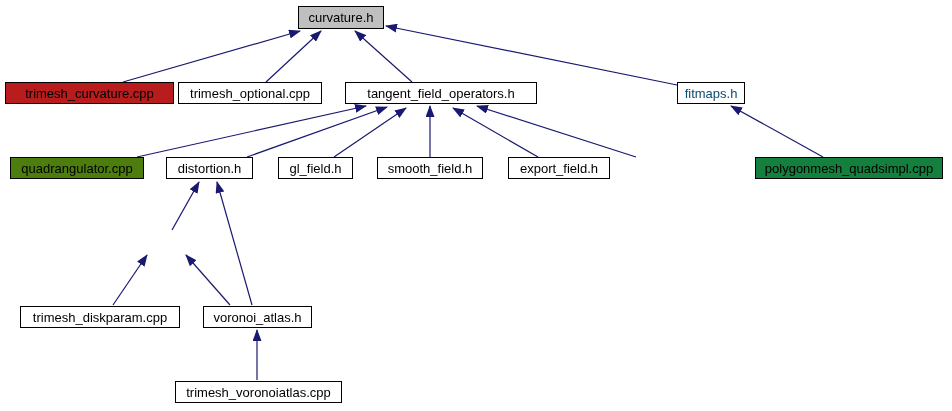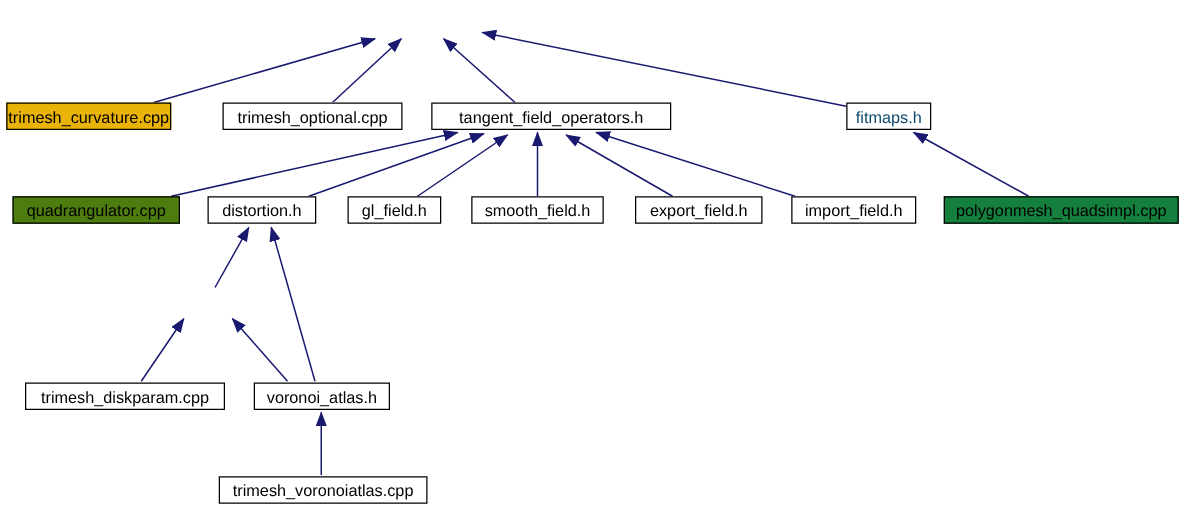--- a/index.html
+++ b/index.html
@@ -62,27 +62,27 @@
       <line x1="538" y1="157" x2="453" y2="108" stroke="#191970" stroke-width="1.2" marker-end="url(#arrowhead)"></line>
       <line x1="636" y1="157" x2="477" y2="106" stroke="#191970" stroke-width="1.2" marker-end="url(#arrowhead)"></line>
       <line x1="823" y1="157" x2="731" y2="106" stroke="#191970" stroke-width="1.2" marker-end="url(#arrowhead)"></line>
       <line x1="172" y1="230" x2="199" y2="182" stroke="#191970" stroke-width="1.2" marker-end="url(#arrowhead)"></line>
       <line x1="252" y1="305" x2="217" y2="182" stroke="#191970" stroke-width="1.2" marker-end="url(#arrowhead)"></line>
       <line x1="113" y1="305" x2="147" y2="255" stroke="#191970" stroke-width="1.2" marker-end="url(#arrowhead)"></line>
       <line x1="230" y1="305" x2="186" y2="255" stroke="#191970" stroke-width="1.2" marker-end="url(#arrowhead)"></line>
       <line x1="257" y1="380" x2="257" y2="330" stroke="#191970" stroke-width="1.2" marker-end="url(#arrowhead)"></line>
     </svg>
 
-    <div class="node" style="left: 5px; top: 82px; width: 132px; height: 22px; border-color: rgb(0, 0, 0); background: #eab308; color: rgb(0, 0, 0);">trimesh_curvature.cpp</div>
+<div class="node root" style="left: 298px; top: 6px; width: 86px; height: 23px; border-color: rgb(0, 0, 0); background: rgb(191, 191, 191); color: rgb(0, 0, 0);">curvature.h</div>
+    <div class="node" style="left: 5px; top: 82px; width: 169px; height: 22px; border-color: rgb(0, 0, 0); background: #b91c1c; color: rgb(0, 0, 0);">trimesh_curvature.cpp</div>
     <div class="node" style="left: 178px; top: 82px; width: 144px; height: 22px; border-color: rgb(0, 0, 0); background: rgb(255, 255, 255); color: rgb(0, 0, 0);">trimesh_optional.cpp</div>
     <div class="node" style="left: 345px; top: 82px; width: 192px; height: 22px; border-color: rgb(0, 0, 0); background: rgb(255, 255, 255); color: rgb(0, 0, 0);">tangent_field_operators.h</div>
     <div class="node" style="left: 677px; top: 82px; width: 68px; height: 22px; border-color: rgb(0, 0, 0); background: rgb(255, 255, 255); color: #0c4a6e;">fitmaps.h</div>
     <div class="node" style="left: 10px; top: 157px; width: 134px; height: 22px; border-color: rgb(0, 0, 0); background: #4d7c0f; color: rgb(0, 0, 0);">quadrangulator.cpp</div>
     <div class="node" style="left: 166px; top: 157px; width: 87px; height: 22px; border-color: rgb(0, 0, 0); background: rgb(255, 255, 255); color: rgb(0, 0, 0);">distortion.h</div>
     <div class="node" style="left: 278px; top: 157px; width: 75px; height: 22px; border-color: rgb(0, 0, 0); background: rgb(255, 255, 255); color: rgb(0, 0, 0);">gl_field.h</div>
     <div class="node" style="left: 377px; top: 157px; width: 106px; height: 22px; border-color: rgb(0, 0, 0); background: rgb(255, 255, 255); color: rgb(0, 0, 0);">smooth_field.h</div>
     <div class="node" style="left: 508px; top: 157px; width: 102px; height: 22px; border-color: rgb(0, 0, 0); background: rgb(255, 255, 255); color: rgb(0, 0, 0);">export_field.h</div>
-    <div class="node" style="left: 633px; top: 157px; width: 100px; height: 22px; border-color: rgb(0, 0, 0); background: rgb(255, 255, 255); color: rgb(0, 0, 0);">import_field.h</div>
     <div class="node" style="left: 755px; top: 157px; width: 188px; height: 22px; border-color: rgb(0, 0, 0); background: #15803d; color: rgb(0, 0, 0);">polygonmesh_quadsimpl.cpp</div>
     <div class="node" style="left: 20px; top: 306px; width: 160px; height: 22px; border-color: rgb(0, 0, 0); background: rgb(255, 255, 255); color: rgb(0, 0, 0);">trimesh_diskparam.cpp</div>
     <div class="node" style="left: 203px; top: 306px; width: 109px; height: 22px; border-color: rgb(0, 0, 0); background: rgb(255, 255, 255); color: rgb(0, 0, 0);">voronoi_atlas.h</div>
     <div class="node" style="left: 175px; top: 381px; width: 167px; height: 22px; border-color: rgb(0, 0, 0); background: rgb(255, 255, 255); color: rgb(0, 0, 0);">trimesh_voronoiatlas.cpp</div>
   </div>
 
 </body></html>

